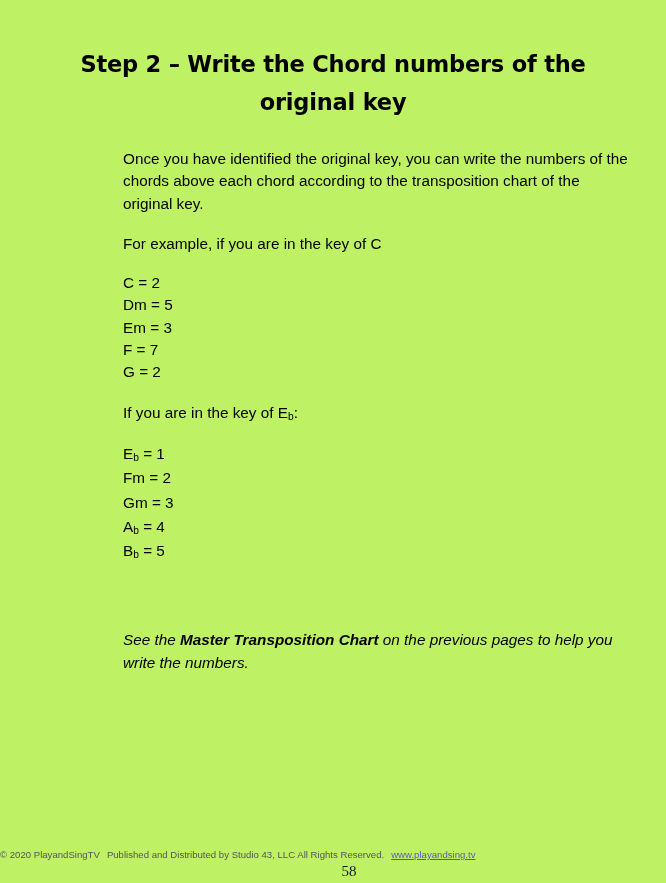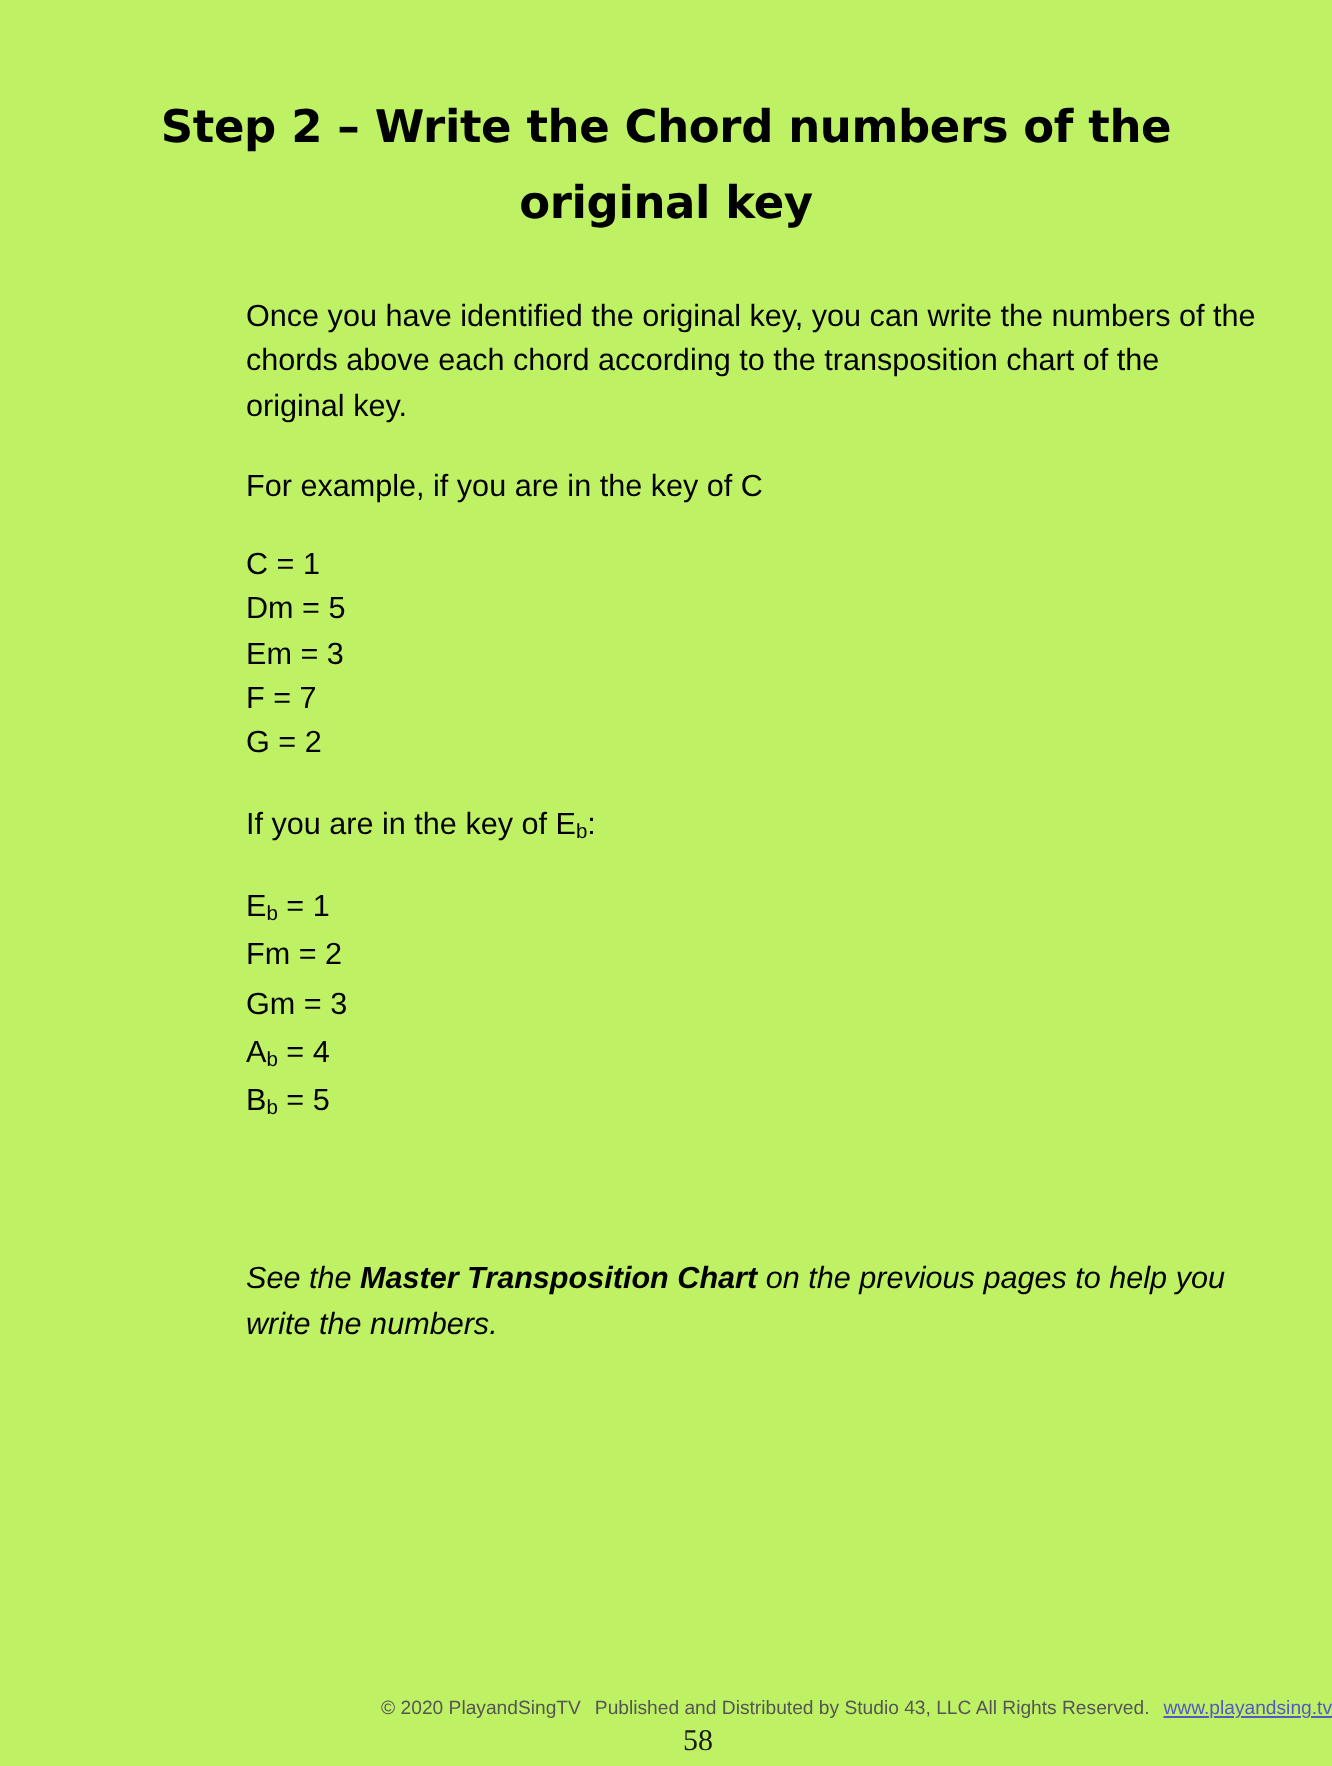--- a/index.html
+++ b/index.html
@@ -88,24 +88,24 @@
     margin: 0;
   }
   .note b {
     font-weight: bold;
     font-style: italic;
   }
 
   
   .footer {
     position: absolute;
-    left: 16px;
+    left: 0;
     right: 0;
     top: 848px;
-    text-align: right;
+    text-align: left;
     font-size: 9.6px;
     line-height: 13px;
     color: #555555;
     white-space: nowrap;
   }
   .footer .sep { display: inline-block; width: 7px; }
   .footer .link {
     color: #5656c8;
     text-decoration: underline;
   }
@@ -134,21 +134,21 @@
     <span>original key</span>
   </h1>
 
   <div class="content">
 
     <p class="para">Once you have identified the original key, you can write the numbers of the chords above each chord according to the transposition chart of the original key.</p>
 
     <p class="para tight">For example, if you are in the key of C</p>
 
     <ul class="chordlist">
-      <li>C = 1</li>
+      <li>C = 2</li>
       <li>Dm = 5</li>
       <li>Em = 3</li>
       <li>F = 7</li>
       <li>G = 2</li>
     </ul>
 
     <p class="para tight"><span>If you are in the key of E</span><sub class="flat">b</sub><span>:</span></p>
 
     <ul class="chordlist">
       <li><span>E</span><sub class="flat">b</sub><span> = 1</span></li>

